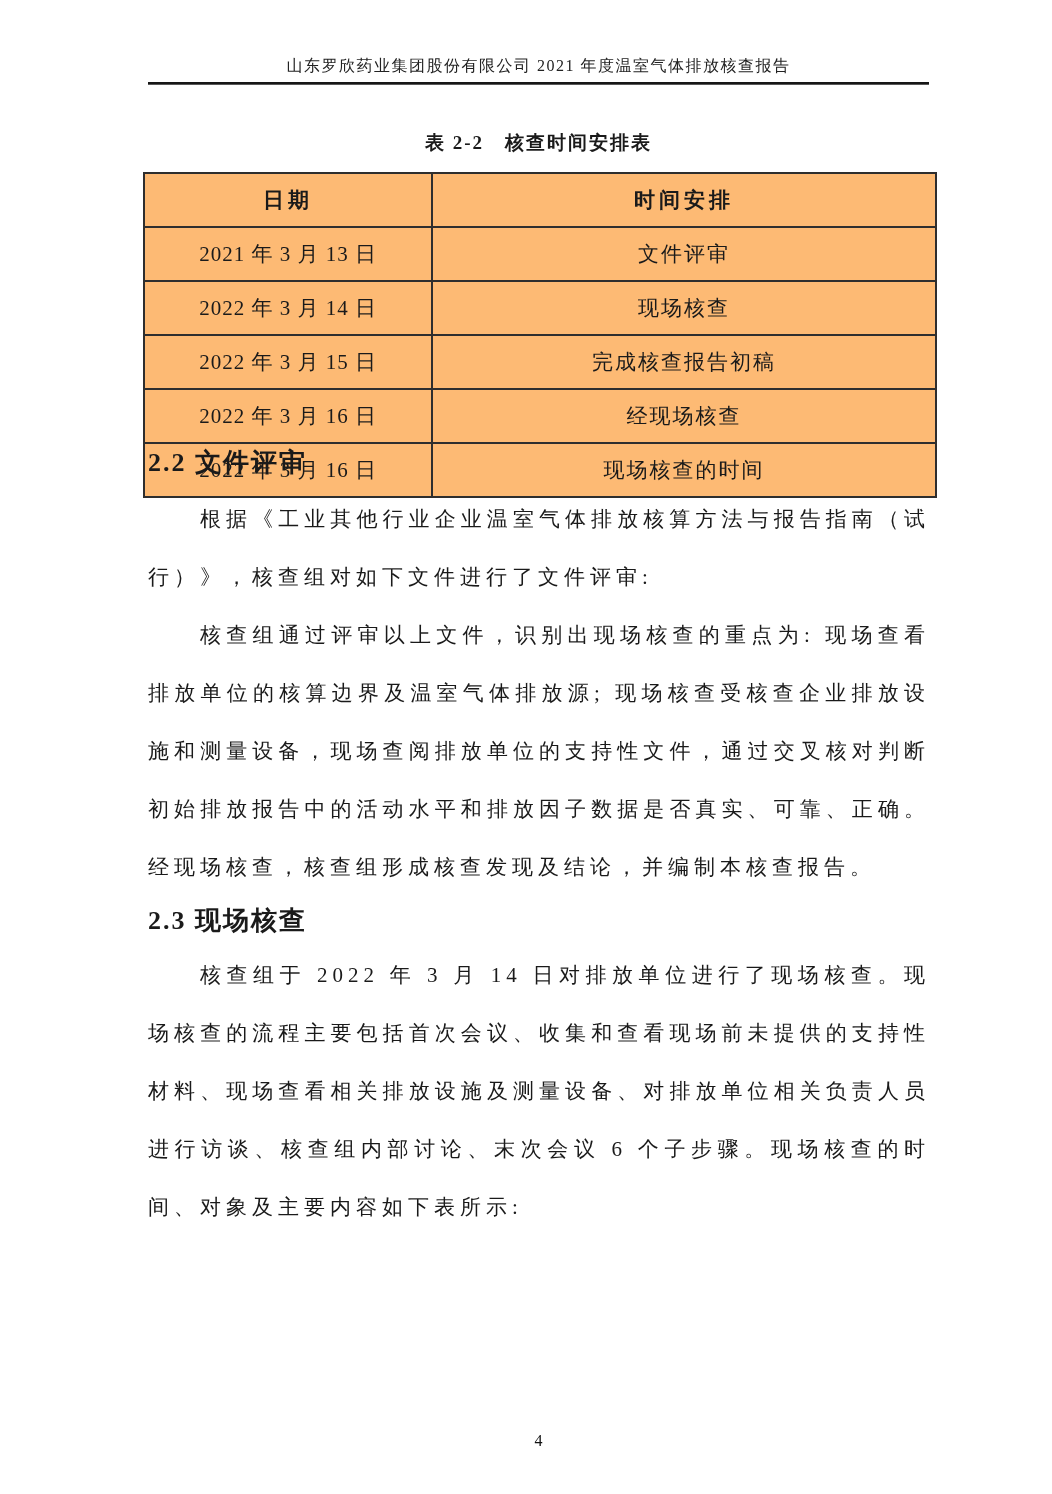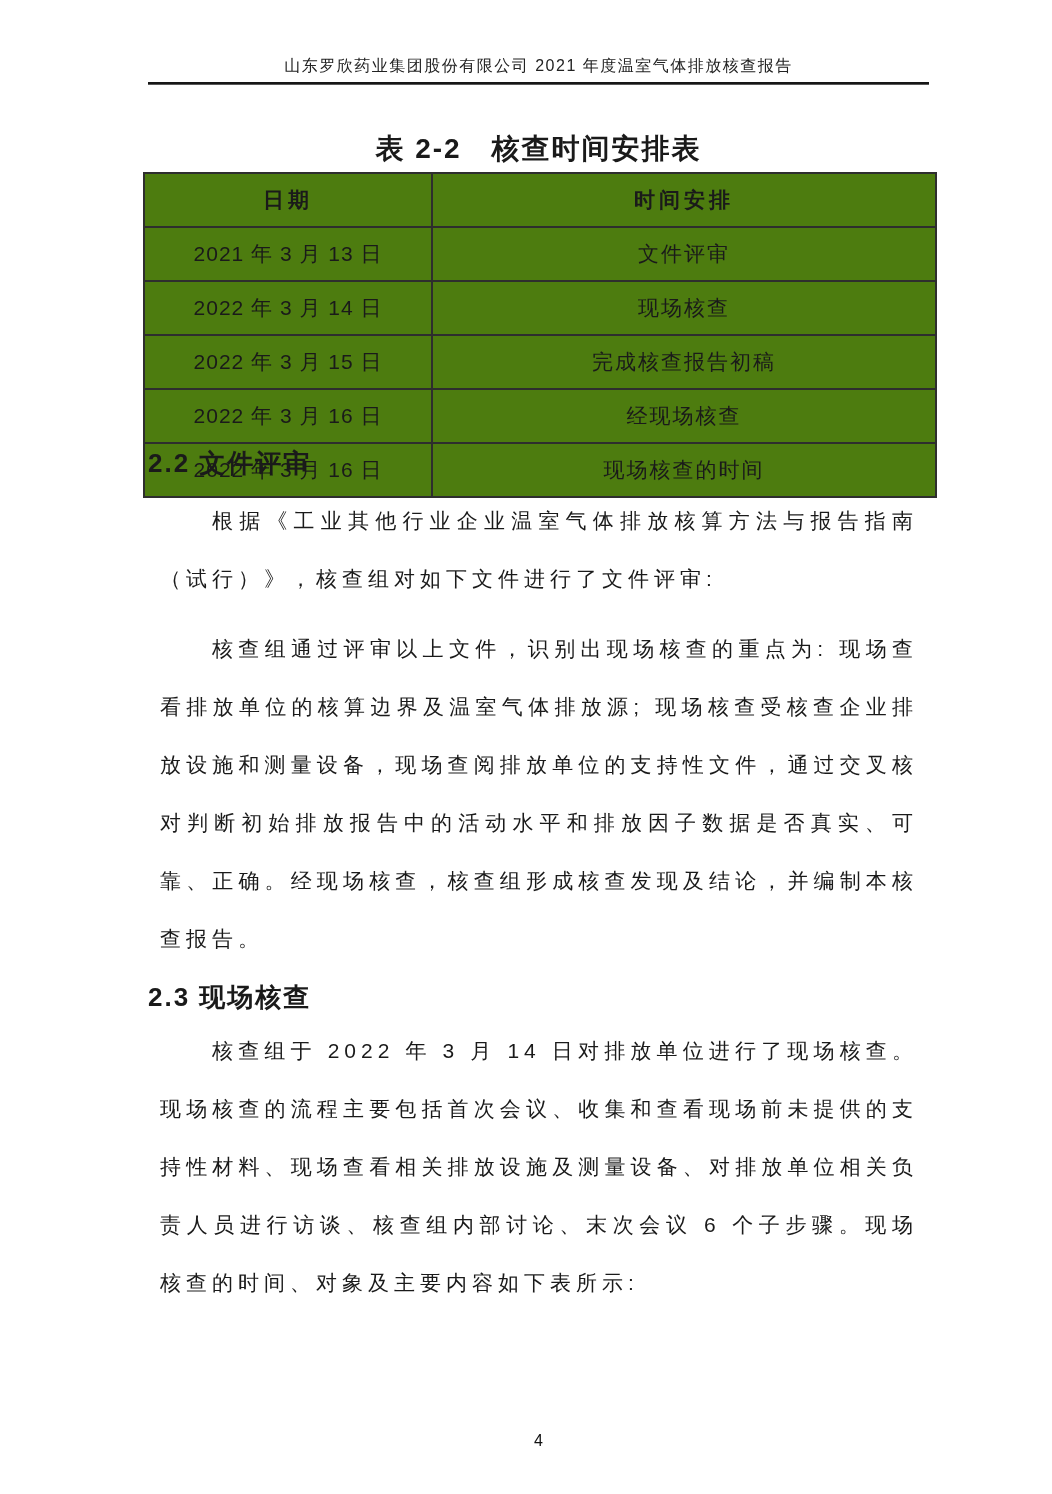--- a/index.html
+++ b/index.html
@@ -2,21 +2,21 @@
 <html><head>
 <meta charset="utf-8">
 <style>
   * { box-sizing: border-box; }
   html, body { margin: 0; padding: 0; background: #ffffff; }
   .page {
     position: relative;
     width: 1052px;
     height: 1494px;
     background: #ffffff;
-    font-family: Liberation Sans, sans-serif;
+    font-family: Liberation Serif, serif;
     color: #1a1a1a;
     overflow: hidden;
   }
 
   
   .running-header {
     position: absolute;
     top: 56px; left: 148px; width: 781px;
     text-align: center;
     font-size: 16px;
@@ -28,21 +28,21 @@
     position: absolute;
     top: 82px; left: 148px; width: 781px; height: 3px;
     background: linear-gradient(to bottom, #161616 0%, #161616 62%, #8d8d8d 100%);
   }
 
   
   .table-caption {
     position: absolute;
     top: 130px; left: 148px; width: 781px;
     text-align: center;
-    font-size: 28px;
+    font-size: 19px;
     font-weight: bold;
     letter-spacing: 2px;
   }
 
   
   .schedule-table {
     position: absolute;
     top: 172px; left: 143px;
     width: 794px;
     border-collapse: collapse;
@@ -50,21 +50,21 @@
   }
   .schedule-table col.c-date { width: 288px; }
   .schedule-table th, .schedule-table td {
     border: 2px solid #2e2e2e;
     height: 54px;
     padding: 0 6px;
     text-align: center;
     vertical-align: middle;
     font-size: 21px;
     letter-spacing: 2px;
-    background: #4d7c0f;
+    background: #fdba74;
   }
   .schedule-table th {
     font-weight: bold;
     letter-spacing: 4px;
     font-size: 21px;
   }
   .schedule-table td.date-cell { letter-spacing: 1px; }
 
   
   .doc-body {
@@ -73,21 +73,21 @@
   }
   .section-heading {
     font-size: 26px;
     font-weight: bold;
     line-height: 34px;
     letter-spacing: 2px;
     margin: 0 0 10px 0;
   }
   .section-heading.second { margin-top: 8px; margin-bottom: 8px; }
   .doc-body p {
-    margin: 12px;
+    margin: 0;
     font-size: 21px;
     line-height: 58px;
     letter-spacing: 5px;
     text-align: justify;
     text-justify: inter-character;
     text-indent: 52px;
   }
   .doc-body p.after-heading { margin-top: 6px; }
 
   

